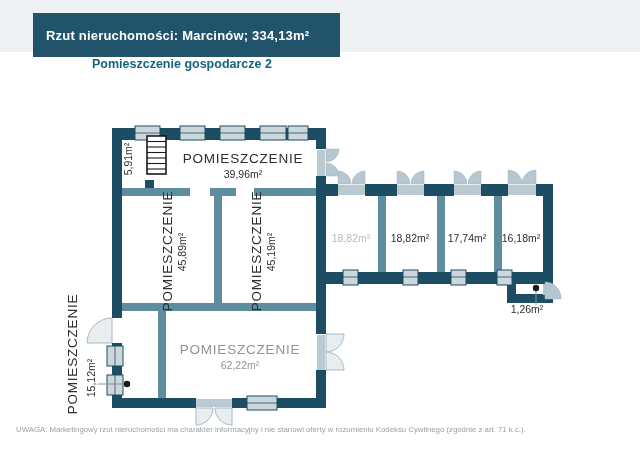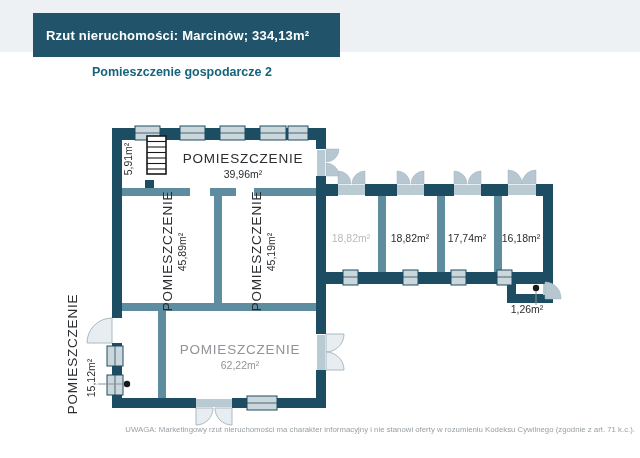--- a/index.html
+++ b/index.html
@@ -7,25 +7,25 @@
     width:640px;height:458px;position:relative;overflow:hidden;
     background:#ffffff;font-family:"Liberation Sans",sans-serif;
   }
   .top-strip{position:absolute;left:0;top:0;width:640px;height:52px;background:#eef1f3;}
   .header-bar{
     position:absolute;left:33px;top:13px;width:307px;height:44px;background:#21536a;
     color:#ffffff;font-weight:bold;font-size:13px;letter-spacing:.2px;
     display:flex;align-items:center;padding-left:13px;box-sizing:border-box;
   }
   .subtitle{position:absolute;left:45px;top:53px;color:#16647c;font-weight:bold;}
-  .subtitle .name{font-size:12.5px;margin:12px 0 8px 0;padding-left:47px;}
+  .subtitle .name{font-size:12.5px;margin:4px 0 8px 0;padding-left:47px;}
   .subtitle .floor{font-size:12px;line-height:15px;margin:0;}
   .plan-svg{position:absolute;left:0;top:0;}
   .disclaimer{
-    position:absolute;left:35px;top:424px;width:600px;text-align:right;
+    position:absolute;left:16px;top:424px;width:600px;text-align:left;
     color:#9aa0a4;font-size:7.8px;line-height:1.6;
   }
   svg text{font-family:"Liberation Sans",sans-serif;}
   .room-title{font-size:13.5px;letter-spacing:.8px;fill:#2b2e31;}
   .room-area{font-size:10.5px;fill:#2b2e31;}
   .room-title.gray,.room-area.gray{fill:#8f9498;}
   .room-area.light{fill:#b5babd;}
 </style>
 </head>
 <body>

